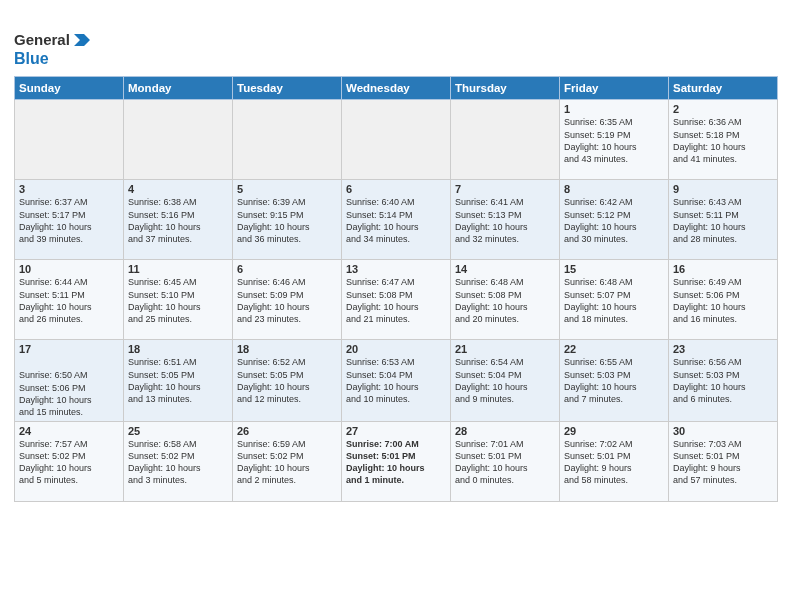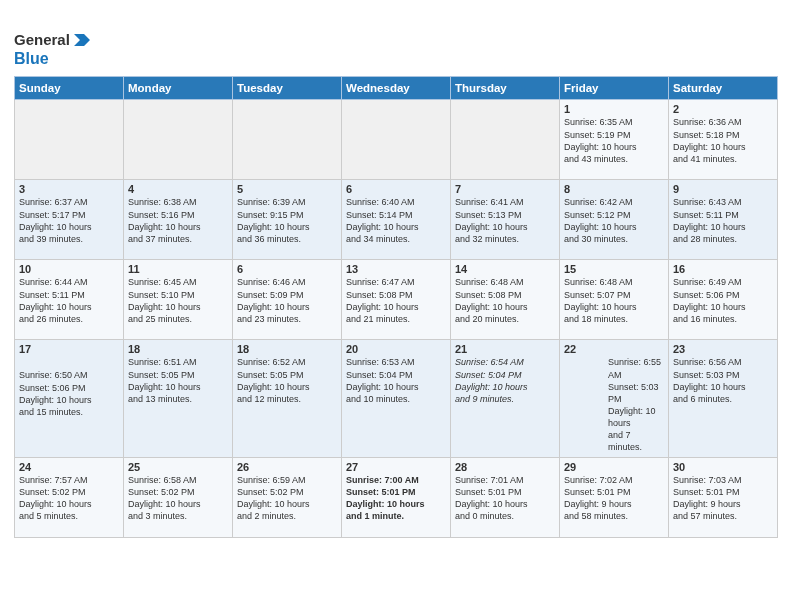--- a/index.html
+++ b/index.html
@@ -264,28 +264,28 @@
           </td>
           <td>
             <span class="day-num">20</span>
             <div class="day-info" style="white-space: pre-line;">Sunrise: 6:53 AM
 Sunset: 5:04 PM
 Daylight: 10 hours
 and 10 minutes.</div>
           </td>
           <td>
             <span class="day-num">21</span>
-            <div class="day-info" style="white-space: pre-line; font-style: italic;">Sunrise: 6:54 AM
+            <div class="day-info" style="white-space: pre-line;">Sunrise: 6:54 AM
 Sunset: 5:04 PM
 Daylight: 10 hours
 and 9 minutes.</div>
           </td>
           <td>
             <span class="day-num">22</span>
-            <div class="day-info" style="white-space: pre-line; margin-left: 44px;">Sunrise: 6:55 AM
+            <div class="day-info" style="white-space: pre-line;">Sunrise: 6:55 AM
 Sunset: 5:03 PM
 Daylight: 10 hours
 and 7 minutes.</div>
           </td>
           <td>
             <span class="day-num">23</span>
             <div class="day-info" style="white-space: pre-line;">Sunrise: 6:56 AM
 Sunset: 5:03 PM
 Daylight: 10 hours
 and 6 minutes.</div>

